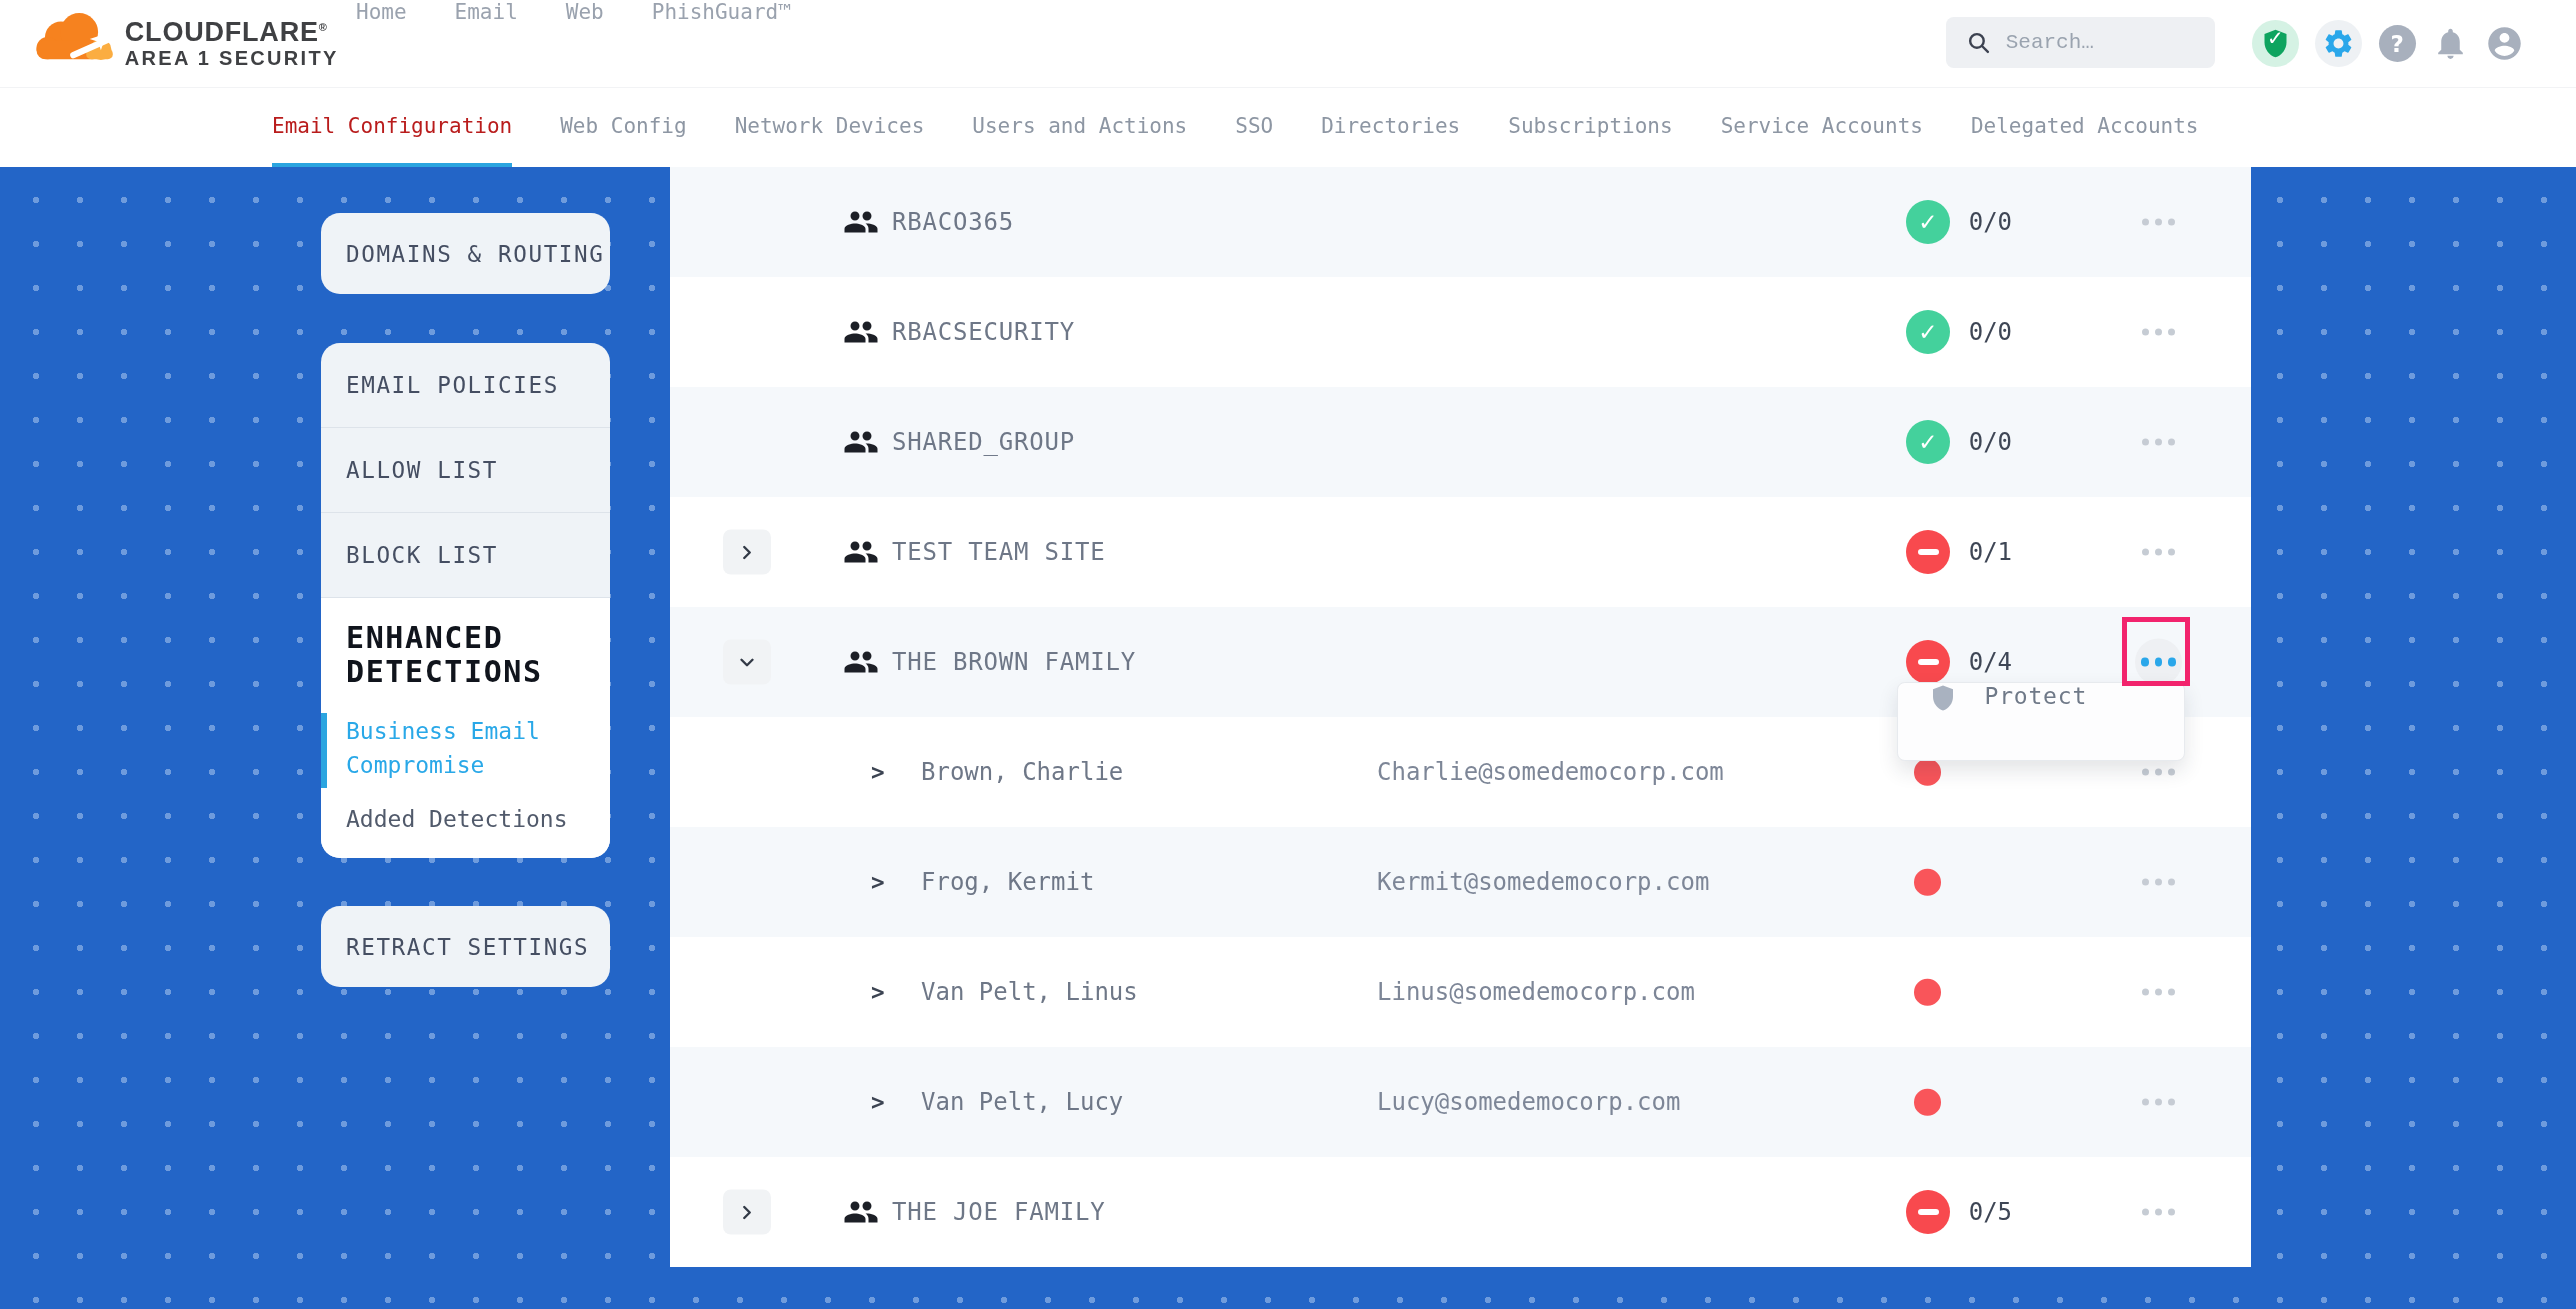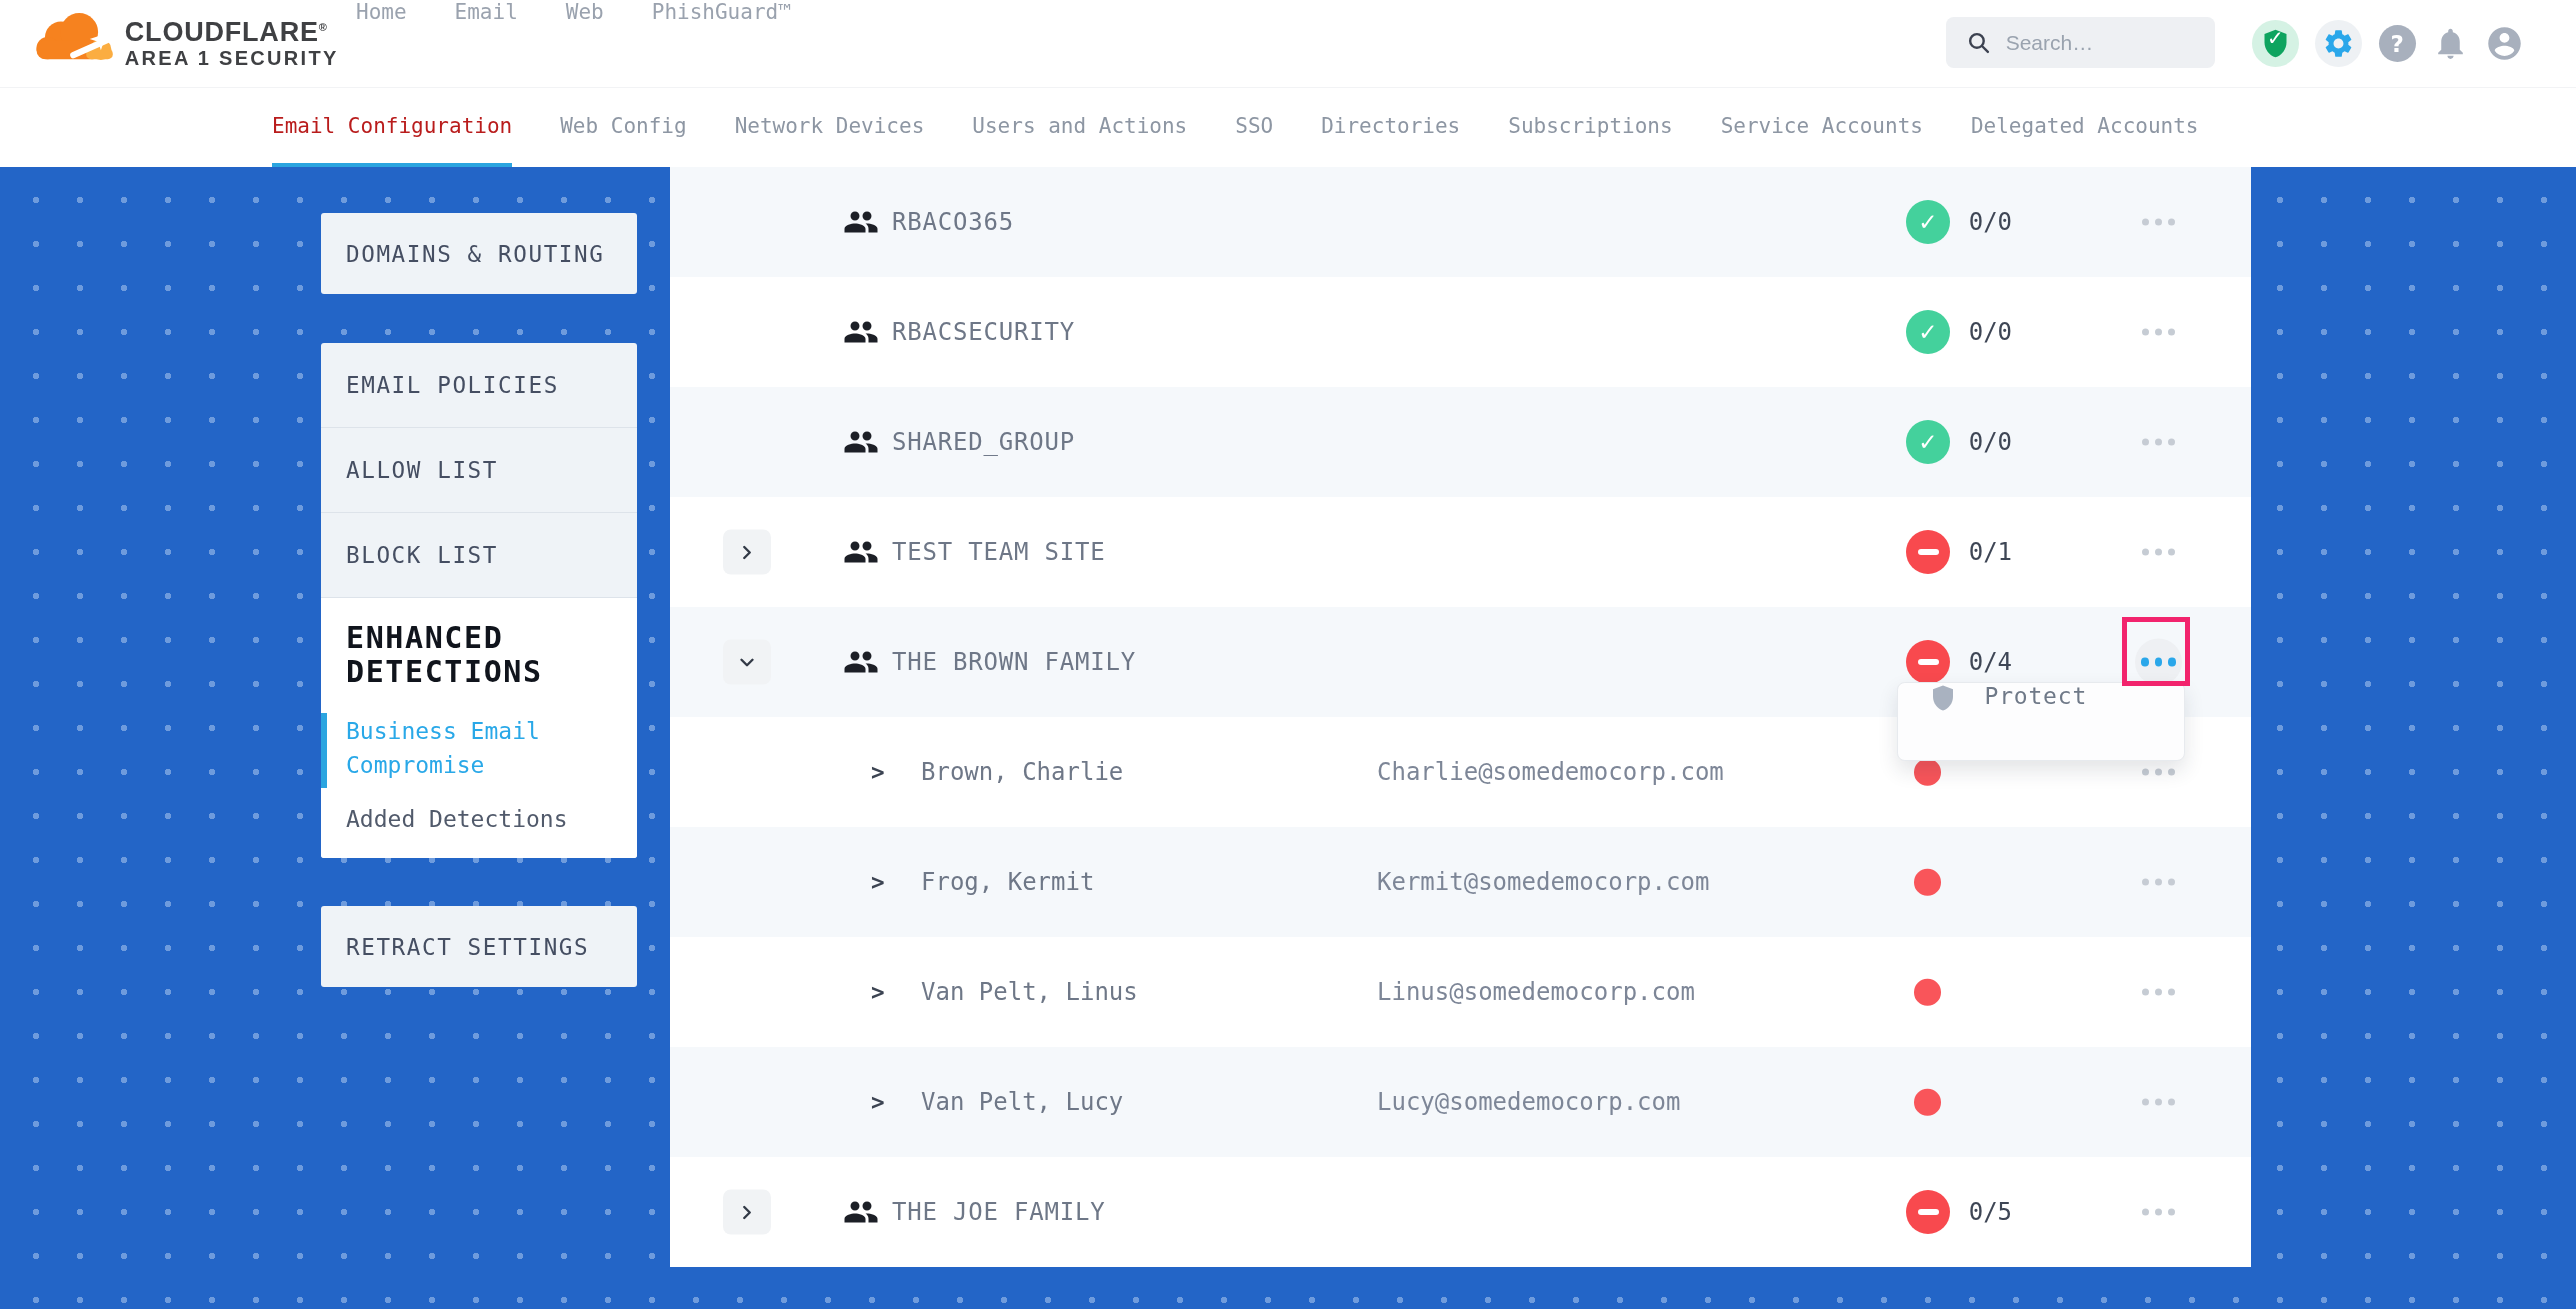--- a/index.html
+++ b/index.html
@@ -13,39 +13,39 @@
   .logo{position:absolute;left:33px;top:7.8px;display:flex;align-items:flex-end}
   .logo-cloud{width:84px;height:62px}
   .logo-text{margin-left:7.8px;font-family:"Liberation Sans","DejaVu Sans",sans-serif;color:#3f4043}
   .logo-line1{font-size:27px;font-weight:bold;letter-spacing:0.8px;line-height:30px}
   .logo-line1 sup{font-size:11px}
   .logo-line2{font-size:20px;font-weight:bold;letter-spacing:2.3px;line-height:23px}
   .top-nav{position:absolute;left:356px;top:0;height:87px;display:flex;align-items:flex-start;gap:48px}
   .top-nav .nav-item{font-size:21px;color:#9aa2ae;cursor:pointer;white-space:nowrap}
   .search-box{position:absolute;left:1946px;top:17px;width:269px;height:51px;background:#eef0f3;border-radius:7.8px;display:flex;align-items:center;padding:0 6.2px;box-sizing:border-box}
   .search-box svg{margin-left:14px;flex:0 0 auto}
-  .search-box input{border:none;outline:none;background:transparent;font-family:Liberation Sans, sans-serif;font-size:21px;color:#701a75;margin-left:12.5px;width:179px}
+  .search-box input{border:none;outline:none;background:transparent;font-family:Liberation Mono, monospace;font-size:21px;color:#701a75;margin-left:12.5px;width:179px}
   .search-box input::placeholder{color:#9aa3af}
   .header-icons{position:absolute;left:2252px;top:20px;display:flex;align-items:center;gap:16.3px}
   .icon-circle{width:47px;height:47px;border-radius:50%;display:flex;align-items:center;justify-content:center;position:relative}
   .ic-mint{background:#d5f2e4}
   .ic-pale{background:#eef1f4}
   .shield-check-overlay{position:absolute;color:#fff;font-size:20px;font-weight:bold;top:6.2px;left:0;width:100%;text-align:center;font-family:"DejaVu Sans",sans-serif}
   .help-circle{width:37px;height:37px;border-radius:50%;background:#a8b0bd;color:#fff;display:flex;align-items:center;justify-content:center;font-size:23px;font-weight:bold;font-family:"DejaVu Sans",sans-serif}
   
   .subnav{position:absolute;top:87px;left:0;width:2576px;height:80px;background:#ffffff;border-top:0.8px solid #f2f3f5;z-index:10;display:flex;align-items:stretch;padding-left:272px;box-sizing:border-box;gap:48px}
   .tab{display:flex;align-items:center;font-size:21px;color:#8d96a3;border-bottom:4.7px solid transparent;box-sizing:border-box;cursor:pointer;white-space:nowrap}
   .tab.active{color:#b91c1c;border-bottom-color:#2ba5e0}
   
   .content{position:absolute;top:167px;left:0;width:2576px;height:1142px;
     background-color:#2365c7;
     background-image:radial-gradient(circle, rgba(223,236,255,0.40) 3.1px, transparent 3.5px);
     background-size:44px 44px;background-position:14px 11px;}
   
-  .side-card{position:absolute;left:321px;width:316px;background:#eff3f7;border-radius:3px;box-sizing:border-box;color:#454e62;overflow:hidden}
+  .side-card{position:absolute;left:321px;width:289px;background:#eff3f7;border-radius:19px;box-sizing:border-box;color:#454e62;overflow:hidden}
   .card-domains{top:46px;height:81px;display:flex;align-items:center;padding-left:25px;font-size:22.6px;letter-spacing:1.6px}
   .card-policies{top:176px}
   .card-retract{top:739px;height:81px;display:flex;align-items:center;padding-left:25px;font-size:22.6px;letter-spacing:1.6px}
   .policy-item{height:84px;display:flex;align-items:center;padding-left:25px;font-size:22.6px;letter-spacing:1.6px;border-bottom:0.8px solid #dde3ea;cursor:pointer}
   .enhanced{background:#ffffff;padding:23px 18.7px 22px 25px;position:relative}
   .enhanced-heading{font-size:30px;font-weight:bold;color:#10141c;letter-spacing:1.6px;line-height:34px;margin-bottom:25px}
   .sub-item{font-size:23px;line-height:34px;cursor:pointer}
   .sub-item.active{color:#29a8e8;position:relative;margin-bottom:20px}
   .active-bar{position:absolute;left:0;width:6.2px;background:#2ba5e0}
   .sub-item.plain{color:#515a6b}

